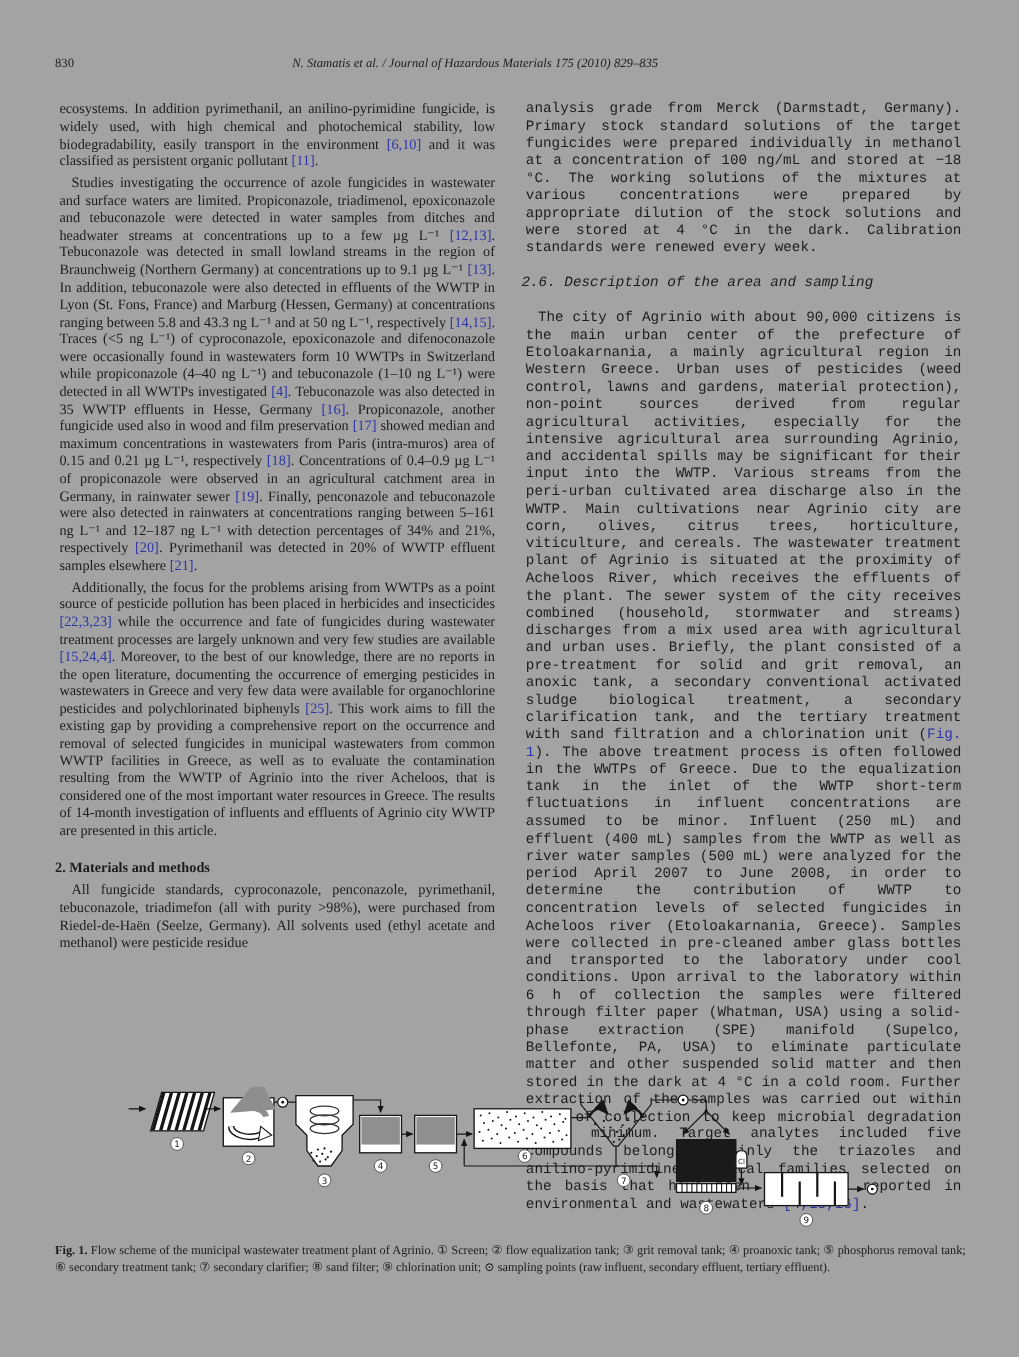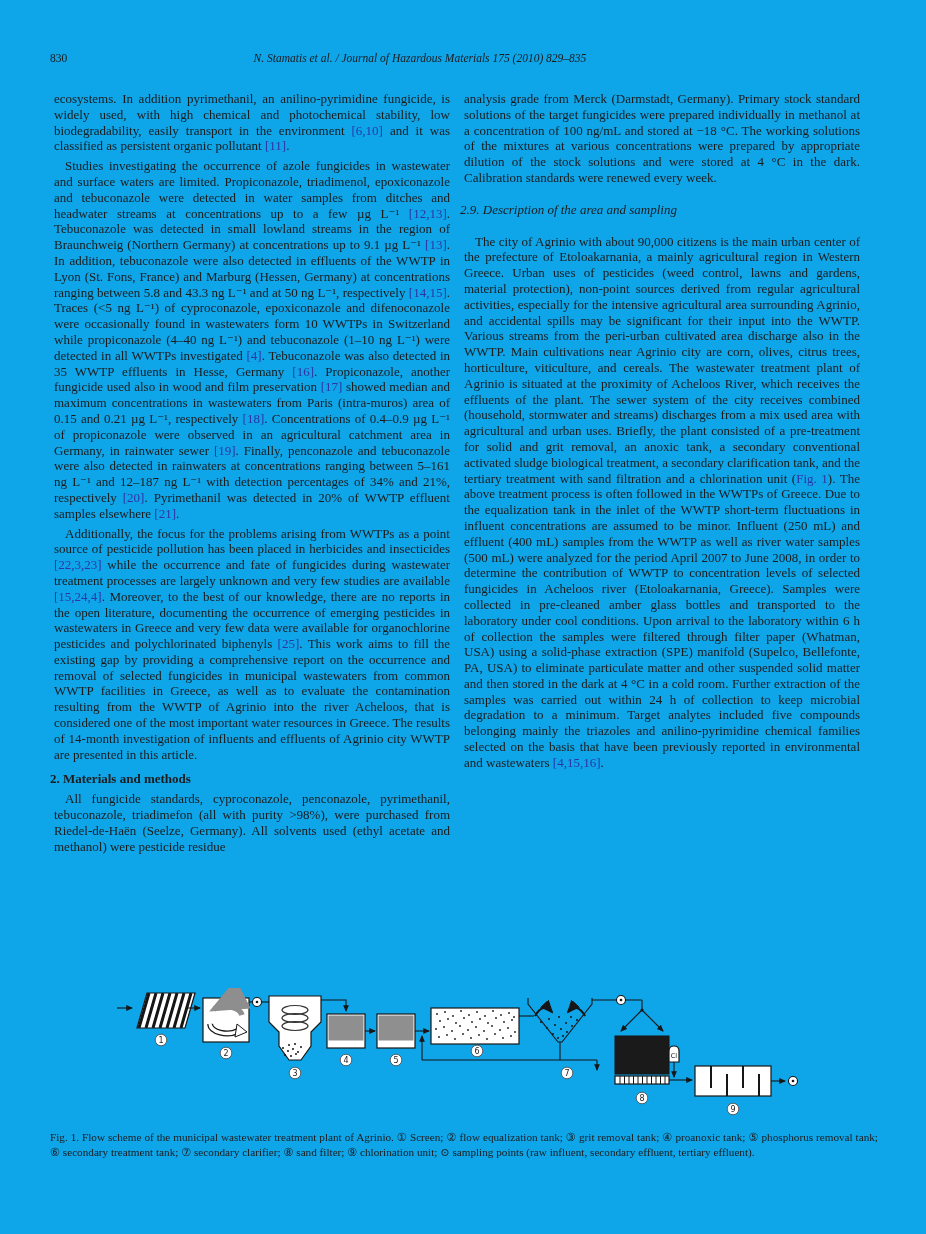--- a/index.html
+++ b/index.html
@@ -3,36 +3,36 @@
 <meta charset="utf-8">
 <style>
   :root{
     --cite:#2d35a6;
     --tank-gray:#8f8f8f;
     --filter-black:#1a1a1a;
     --ink:#1c1c1c;
   }
   html,body{margin:0;padding:0;background:#e8e8e8;}
   .page{
-    position:relative;width:926px;height:1234px;background:#0ea5e9;
+    position:relative;width:926px;height:1234px;background:#a3a3a3;
     font-family:"Liberation Serif","DejaVu Serif",serif;color:var(--ink);
     overflow:hidden;margin:0 auto;
   }
   .header{position:absolute;top:52px;left:0;width:926px;height:16px;font-size:11.5px;}
   .pagenum{position:absolute;left:50px;top:0;}
-  .running{position:absolute;left:4px;width:832px;text-align:center;font-style:italic;}
+  .running{position:absolute;left:16px;width:832px;text-align:center;font-style:italic;}
   .col{position:absolute;top:87px;width:404px;text-align:justify;font-size:13px;line-height:15.8px;}
   .colL{left:50px;}
-  .colR{left:460px;}
+  .colR{left:474px;font-family:Liberation Mono, monospace;}
   p.body{margin:4px;padding:0;}
   p.ind{text-indent:11px;}
-  .sec{font-weight:bold;margin:9px 0 0 0;font-size:13px;}
+  .sec{font-weight:bold;margin:19px 0 0 0;font-size:13px;}
   .sub{font-style:italic;margin:16px 0 16px 0;font-size:13px;}
   .cite{color:var(--cite);}
-  .b{font-weight:normal;}
+  .b{font-weight:bold;}
   .figure{position:absolute;left:115px;top:988px;width:700px;height:145px;}
   .caption{
     position:absolute;left:50px;top:1130px;width:828px;margin:0;
     font-size:11.2px;line-height:14.6px;text-align:justify;
   }
   svg .outline{fill:#ffffff;stroke:#161616;stroke-width:1.2;}
   svg .thin{stroke:#161616;stroke-width:1.1;fill:none;}
   svg .tank{fill:var(--tank-gray);stroke:none;}
   svg .blackbox{fill:var(--filter-black);stroke:#161616;stroke-width:1;}
   svg .lblc{fill:#ffffff;stroke:#555;stroke-width:0.9;}
@@ -53,21 +53,21 @@
   <div class="col colL">
     <p class="body"><span>ecosystems. In addition pyrimethanil, an anilino-pyrimidine fungicide, is widely used, with high chemical and photochemical stability, low biodegradability, easily transport in the environment </span><span class="cite">[6,10]</span><span> and it was classified as persistent organic pollutant </span><span class="cite">[11]</span><span>.</span></p>
     <p class="body ind"><span>Studies investigating the occurrence of azole fungicides in wastewater and surface waters are limited. Propiconazole, triadimenol, epoxiconazole and tebuconazole were detected in water samples from ditches and headwater streams at concentrations up to a few µg L⁻¹ </span><span class="cite">[12,13]</span><span>. Tebuconazole was detected in small lowland streams in the region of Braunchweig (Northern Germany) at concentrations up to 9.1 µg L⁻¹ </span><span class="cite">[13]</span><span>. In addition, tebuconazole were also detected in effluents of the WWTP in Lyon (St. Fons, France) and Marburg (Hessen, Germany) at concentrations ranging between 5.8 and 43.3 ng L⁻¹ and at 50 ng L⁻¹, respectively </span><span class="cite">[14,15]</span><span>. Traces (&lt;5 ng L⁻¹) of cyproconazole, epoxiconazole and difenoconazole were occasionally found in wastewaters form 10 WWTPs in Switzerland while propiconazole (4–40 ng L⁻¹) and tebuconazole (1–10 ng L⁻¹) were detected in all WWTPs investigated </span><span class="cite">[4]</span><span>. Tebuconazole was also detected in 35 WWTP effluents in Hesse, Germany </span><span class="cite">[16]</span><span>. Propiconazole, another fungicide used also in wood and film preservation </span><span class="cite">[17]</span><span> showed median and maximum concentrations in wastewaters from Paris (intra-muros) area of 0.15 and 0.21 µg L⁻¹, respectively </span><span class="cite">[18]</span><span>. Concentrations of 0.4–0.9 µg L⁻¹ of propiconazole were observed in an agricultural catchment area in Germany, in rainwater sewer </span><span class="cite">[19]</span><span>. Finally, penconazole and tebuconazole were also detected in rainwaters at concentrations ranging between 5–161 ng L⁻¹ and 12–187 ng L⁻¹ with detection percentages of 34% and 21%, respectively </span><span class="cite">[20]</span><span>. Pyrimethanil was detected in 20% of WWTP effluent samples elsewhere </span><span class="cite">[21]</span><span>.</span></p>
     <p class="body ind"><span>Additionally, the focus for the problems arising from WWTPs as a point source of pesticide pollution has been placed in herbicides and insecticides </span><span class="cite">[22,3,23]</span><span> while the occurrence and fate of fungicides during wastewater treatment processes are largely unknown and very few studies are available </span><span class="cite">[15,24,4]</span><span>. Moreover, to the best of our knowledge, there are no reports in the open literature, documenting the occurrence of emerging pesticides in wastewaters in Greece and very few data were available for organochlorine pesticides and polychlorinated biphenyls </span><span class="cite">[25]</span><span>. This work aims to fill the existing gap by providing a comprehensive report on the occurrence and removal of selected fungicides in municipal wastewaters from common WWTP facilities in Greece, as well as to evaluate the contamination resulting from the WWTP of Agrinio into the river Acheloos, that is considered one of the most important water resources in Greece. The results of 14-month investigation of influents and effluents of Agrinio city WWTP are presented in this article.</span></p>
     <div class="sec">2. Materials and methods</div>
     <p class="body ind"><span>All fungicide standards, cyproconazole, penconazole, pyrimethanil, tebuconazole, triadimefon (all with purity &gt;98%), were purchased from Riedel-de-Haën (Seelze, Germany). All solvents used (ethyl acetate and methanol) were pesticide residue</span></p>
   </div>
 
   <div class="col colR">
     <p class="body"><span>analysis grade from Merck (Darmstadt, Germany). Primary stock standard solutions of the target fungicides were prepared individually in methanol at a concentration of 100 ng/mL and stored at −18 °C. The working solutions of the mixtures at various concentrations were prepared by appropriate dilution of the stock solutions and were stored at 4 °C in the dark. Calibration standards were renewed every week.</span></p>
-    <div class="sub">2.9. Description of the area and sampling</div>
+    <div class="sub">2.6. Description of the area and sampling</div>
     <p class="body ind"><span>The city of Agrinio with about 90,000 citizens is the main urban center of the prefecture of Etoloakarnania, a mainly agricultural region in Western Greece. Urban uses of pesticides (weed control, lawns and gardens, material protection), non-point sources derived from regular agricultural activities, especially for the intensive agricultural area surrounding Agrinio, and accidental spills may be significant for their input into the WWTP. Various streams from the peri-urban cultivated area discharge also in the WWTP. Main cultivations near Agrinio city are corn, olives, citrus trees, horticulture, viticulture, and cereals. The wastewater treatment plant of Agrinio is situated at the proximity of Acheloos River, which receives the effluents of the plant. The sewer system of the city receives combined (household, stormwater and streams) discharges from a mix used area with agricultural and urban uses. Briefly, the plant consisted of a pre-treatment for solid and grit removal, an anoxic tank, a secondary conventional activated sludge biological treatment, a secondary clarification tank, and the tertiary treatment with sand filtration and a chlorination unit (</span><span class="cite">Fig. 1</span><span>). The above treatment process is often followed in the WWTPs of Greece. Due to the equalization tank in the inlet of the WWTP short-term fluctuations in influent concentrations are assumed to be minor. Influent (250 mL) and effluent (400 mL) samples from the WWTP as well as river water samples (500 mL) were analyzed for the period April 2007 to June 2008, in order to determine the contribution of WWTP to concentration levels of selected fungicides in Acheloos river (Etoloakarnania, Greece). Samples were collected in pre-cleaned amber glass bottles and transported to the laboratory under cool conditions. Upon arrival to the laboratory within 6 h of collection the samples were filtered through filter paper (Whatman, USA) using a solid-phase extraction (SPE) manifold (Supelco, Bellefonte, PA, USA) to eliminate particulate matter and other suspended solid matter and then stored in the dark at 4 °C in a cold room. Further extraction of the samples was carried out within 24 h of collection to keep microbial degradation to a minimum. Target analytes included five compounds belonging mainly the triazoles and anilino-pyrimidine chemical families selected on the basis that have been previously reported in environmental and wastewaters </span><span class="cite">[4,15,16]</span><span>.</span></p>
   </div>
 
   <div class="figure">
     <svg width="700" height="145" viewBox="0 0 700 145" xmlns="http://www.w3.org/2000/svg">
       <defs>
         <marker id="ah" viewBox="0 0 8 8" markerWidth="7" markerHeight="7" refX="6" refY="3" orient="auto">
             <path d="M0,0L7,3L0,6Z" fill="#161616"></path>
           </marker>
         <marker id="ahg" viewBox="0 0 8 8" markerWidth="8" markerHeight="8" refX="6" refY="3" orient="auto">

